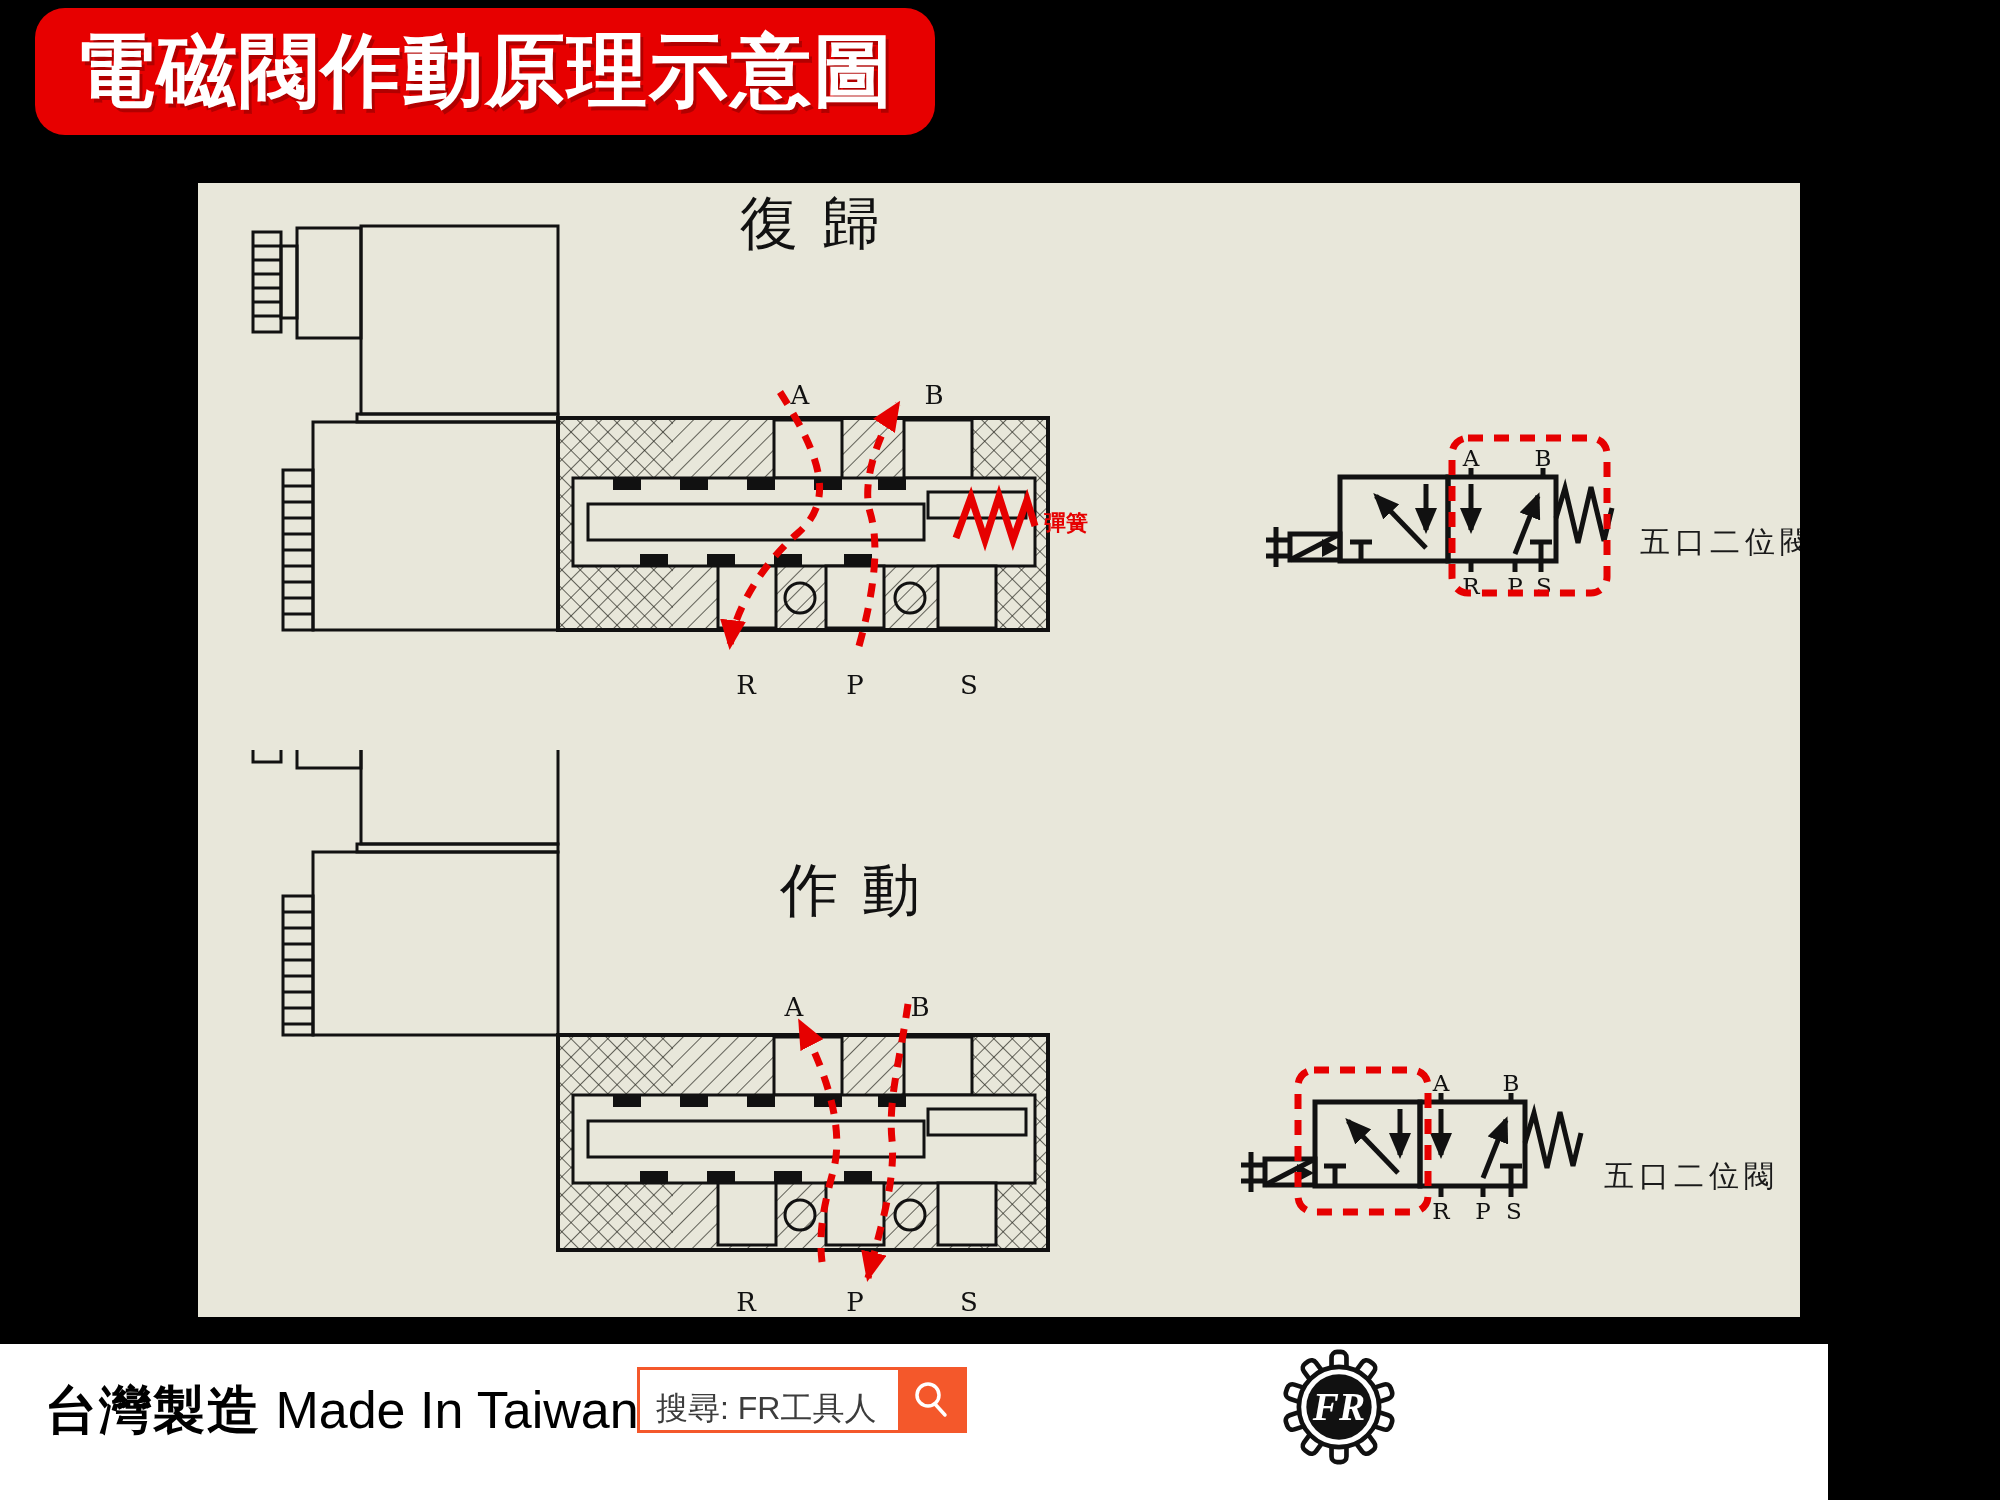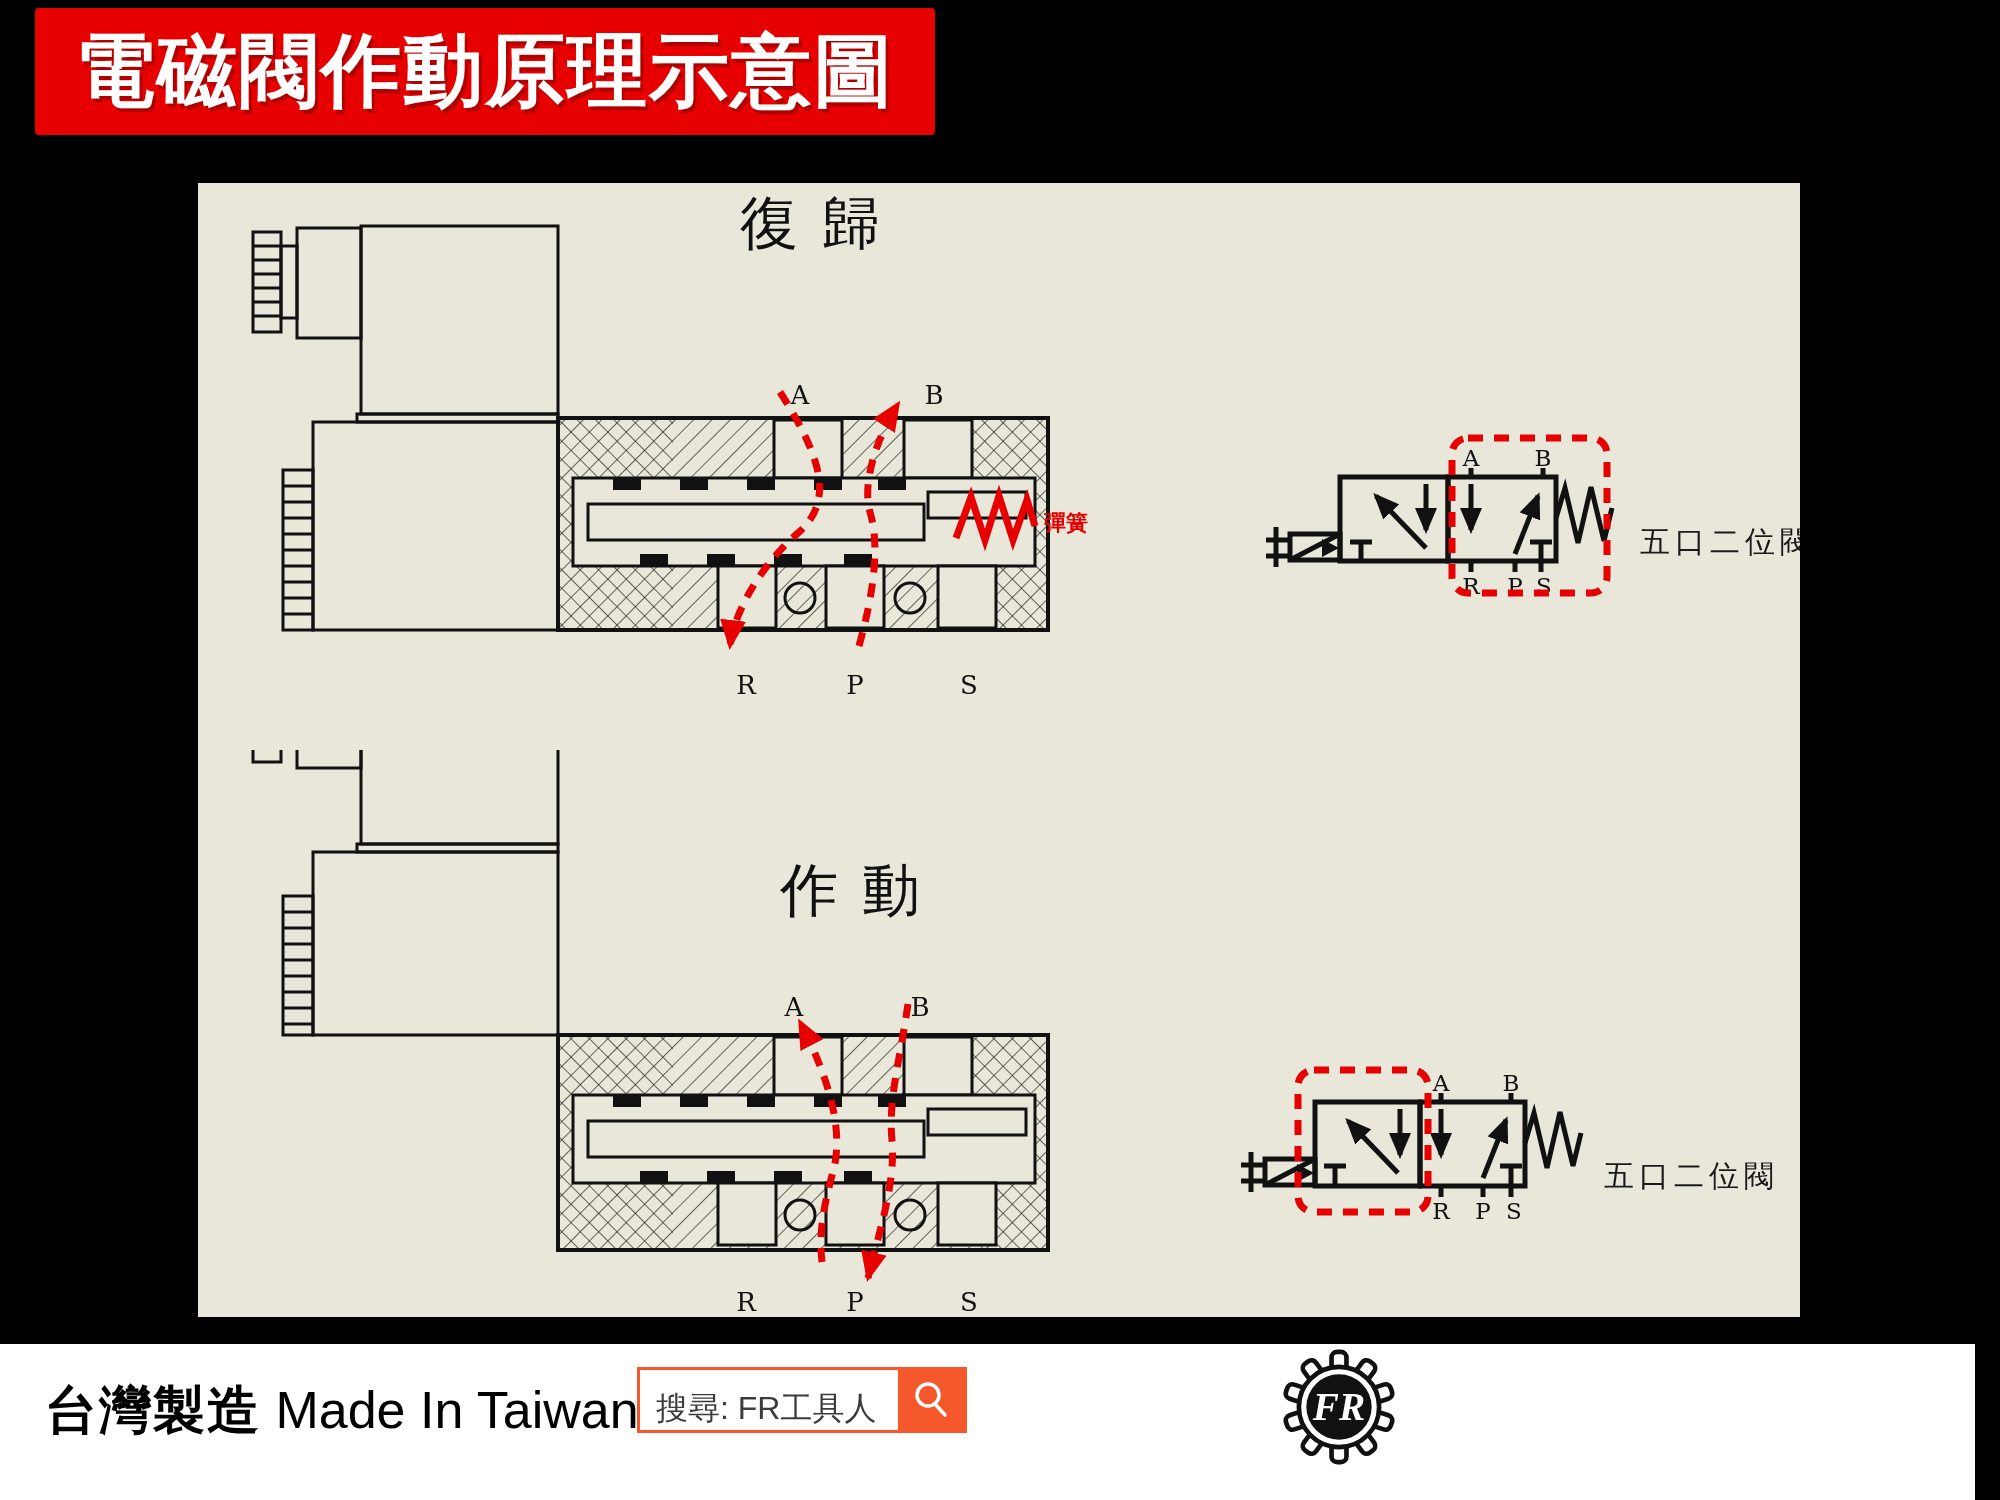--- a/index.html
+++ b/index.html
@@ -3,21 +3,21 @@
 <meta charset="utf-8">
 <style>
   html,body{margin:0;padding:0}
   body{
     width:2000px;height:1500px;position:relative;background:#000;
     font-family:"Liberation Sans",sans-serif;overflow:hidden;
   }
   
   .banner{
     position:absolute;left:35px;top:8px;width:900px;height:127px;
-    background:#e70000;border-radius:4px;
+    background:#e70000;border-radius:30px;
     display:flex;align-items:center;justify-content:center;
   }
   .banner .banner-title{
     color:#fff;font-size:80px;font-weight:bold;letter-spacing:2px;
     font-family:"Liberation Sans",sans-serif;
     text-shadow:3px 4px 0 rgba(110,0,0,.45);
     white-space:nowrap;
   }
   
   .panel{
@@ -29,21 +29,21 @@
   #sec1{top:0}
   #sec2{top:567px}
   text{user-select:none}
   .cad-label{font-family:"DejaVu Serif",serif;font-size:26px;fill:#111}
   .sym-label{font-family:"DejaVu Serif",serif;font-size:23px;fill:#111}
   .sec-title{font-family:"DejaVu Serif",serif;font-size:58px;fill:#111;letter-spacing:24px}
   .sym-caption{font-family:"DejaVu Serif",serif;font-size:30px;fill:#1a1a1a;letter-spacing:5px}
   .red-note{font-family:"DejaVu Serif",serif;font-size:22px;fill:#e60000;font-weight:bold}
   
   .footer{
-    position:absolute;left:0;top:1344px;width:1975px;height:156px;background:#fff;
+    position:absolute;left:0;top:1344px;width:1828px;height:156px;background:#fff;
   }
   .made-in{
     position:absolute;left:45px;top:32px;font-size:52px;color:#000;white-space:nowrap;
   }
   .made-in .zh{font-weight:bold;letter-spacing:2px}
   .made-in .en{font-weight:normal}
   .search-box{
     position:absolute;left:637px;top:23px;width:330px;height:66px;
     border:3px solid #f4582b;background:#fff;box-sizing:border-box;
     display:flex;align-items:stretch;

